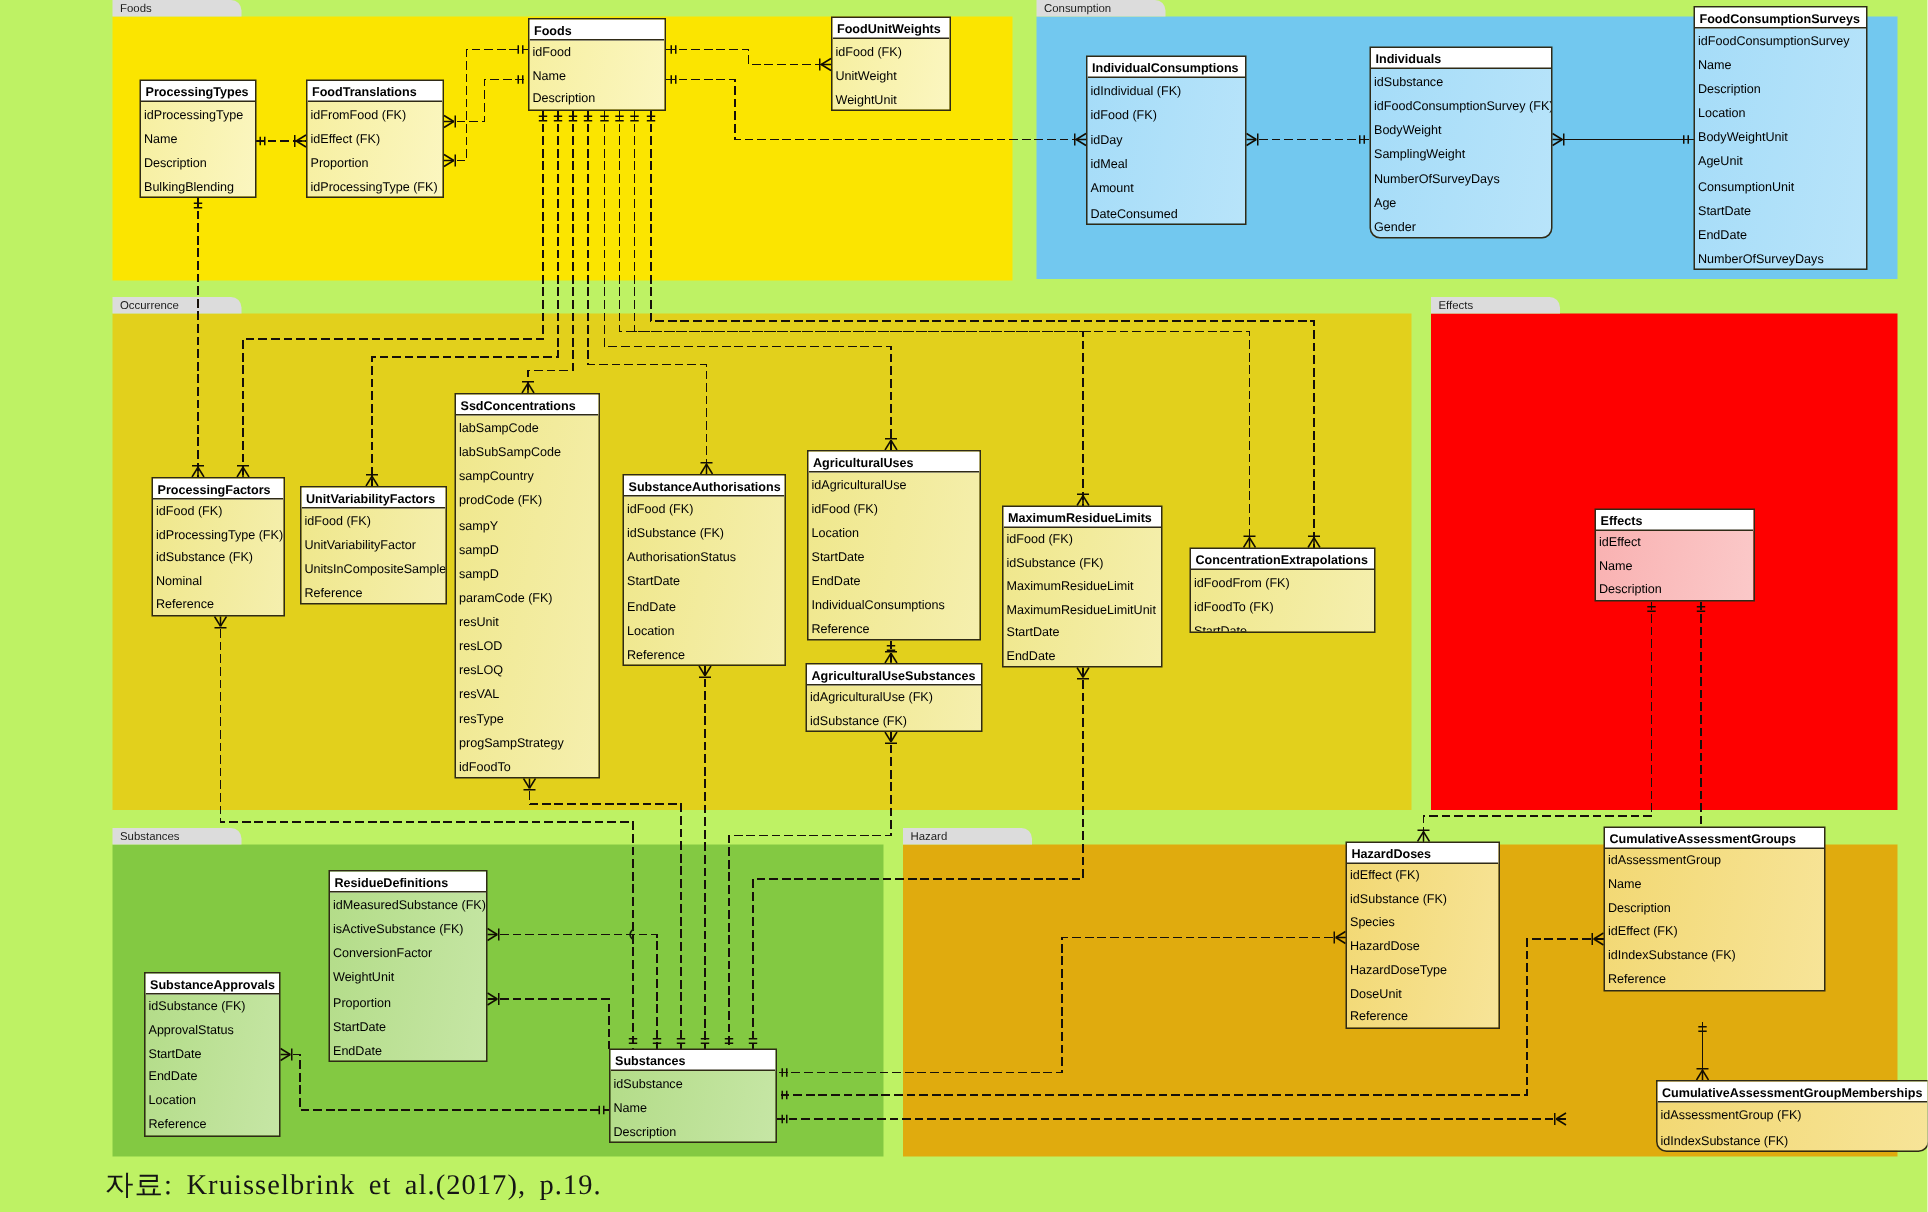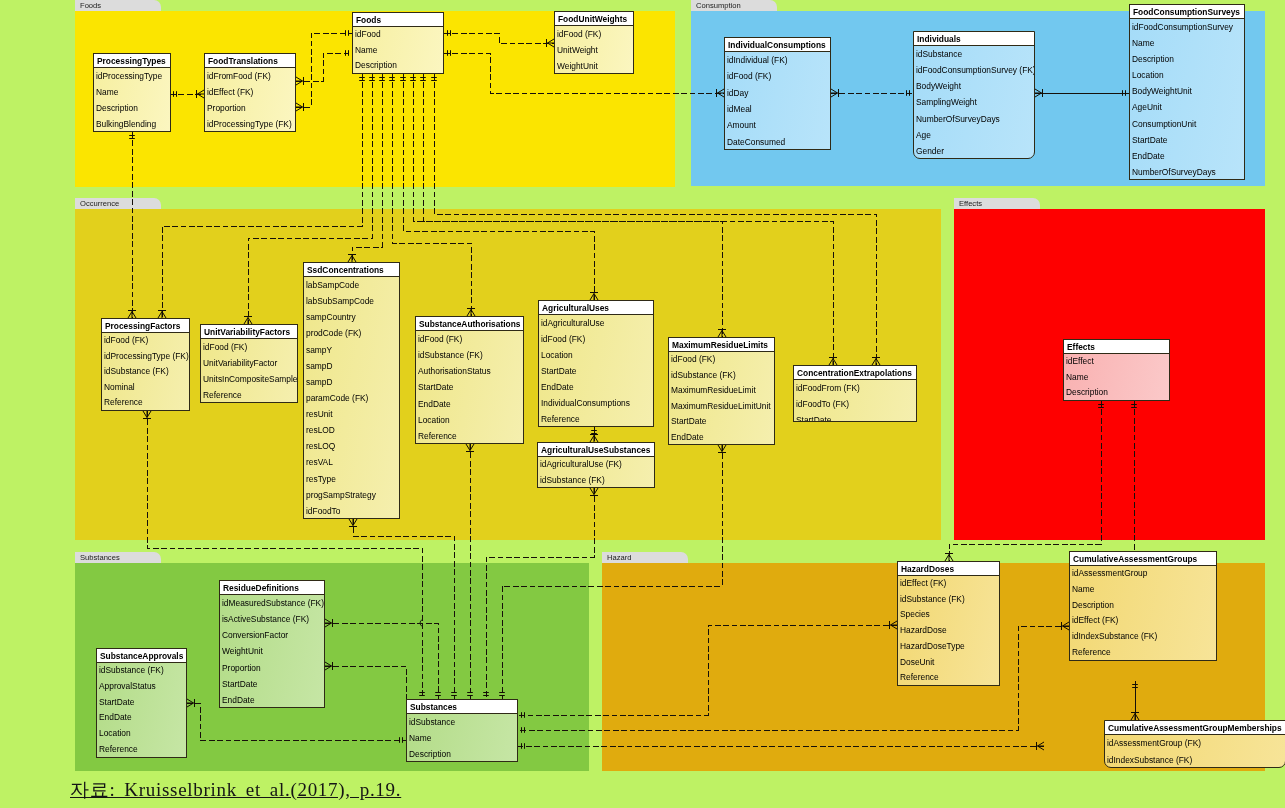--- a/index.html
+++ b/index.html
@@ -15,21 +15,21 @@
        overflow:hidden;z-index:5;}
   .ent.rounded{border-bottom-left-radius:7px;border-bottom-right-radius:7px;}
   .ent .hdr{background:#ffffff;font-weight:bold;font-size:8.4px;color:#000;
             height:14px;line-height:14px;padding-left:3px;
             border-bottom:1px solid #2f2a16;box-sizing:border-box;white-space:nowrap;}
   .ent .fld{font-size:8.4px;color:#000;padding-left:2px;white-space:nowrap;
             box-sizing:border-box;}
   svg#links{position:absolute;left:0;top:0;width:1285px;height:808px;z-index:3;}
   #caption{position:absolute;left:70px;top:777px;
            font-family:"Liberation Serif",serif;font-size:19px;color:#151515;
-           white-space:nowrap;letter-spacing:0.7px;word-spacing:3.5px;text-decoration:underline;}
+           white-space:nowrap;letter-spacing:0.7px;word-spacing:3.5px;}
 </style>
 </head>
 <body>
 
 <div id="canvas">
 
 <div id="groups">
   <div class="group" style="left:75px;top:11px;width:600px;height:176px;background:#fbe500">
     <div class="gtab" style="width:86px">Foods</div>
   </div>

